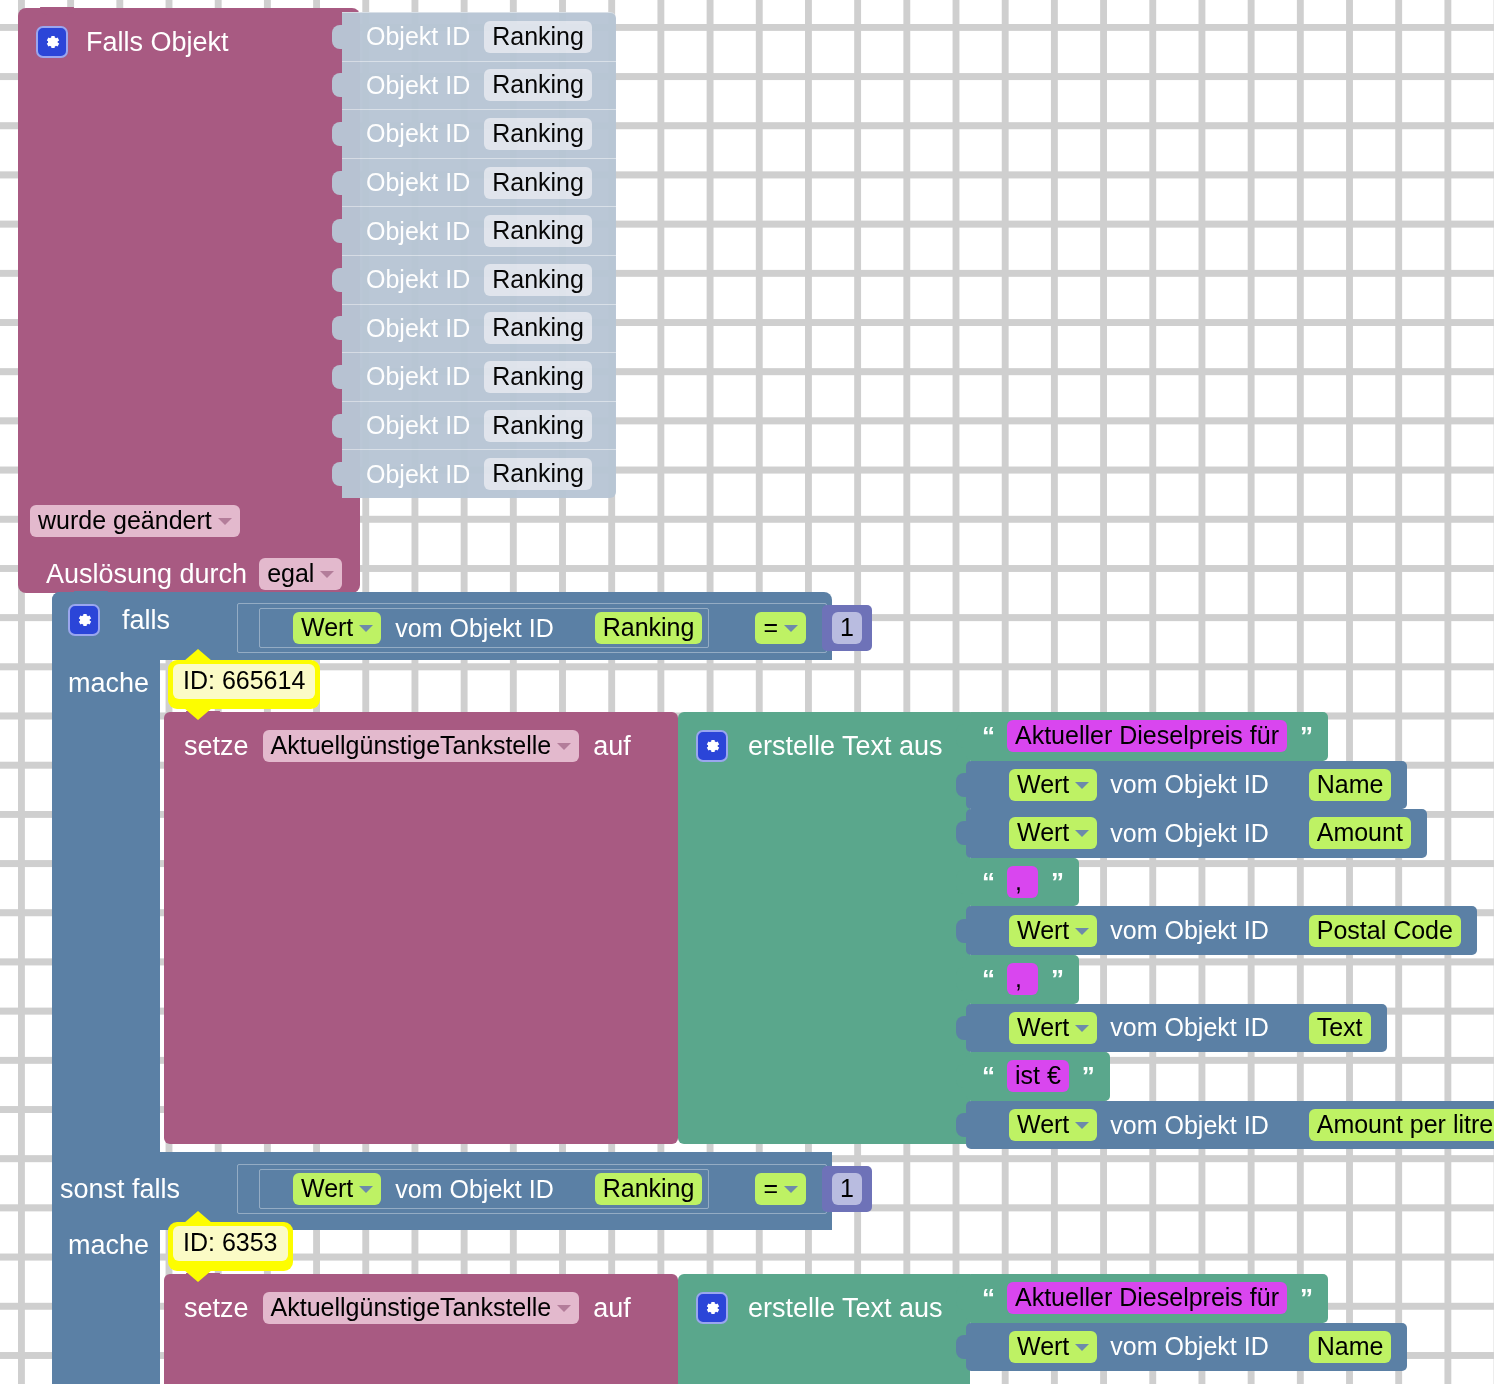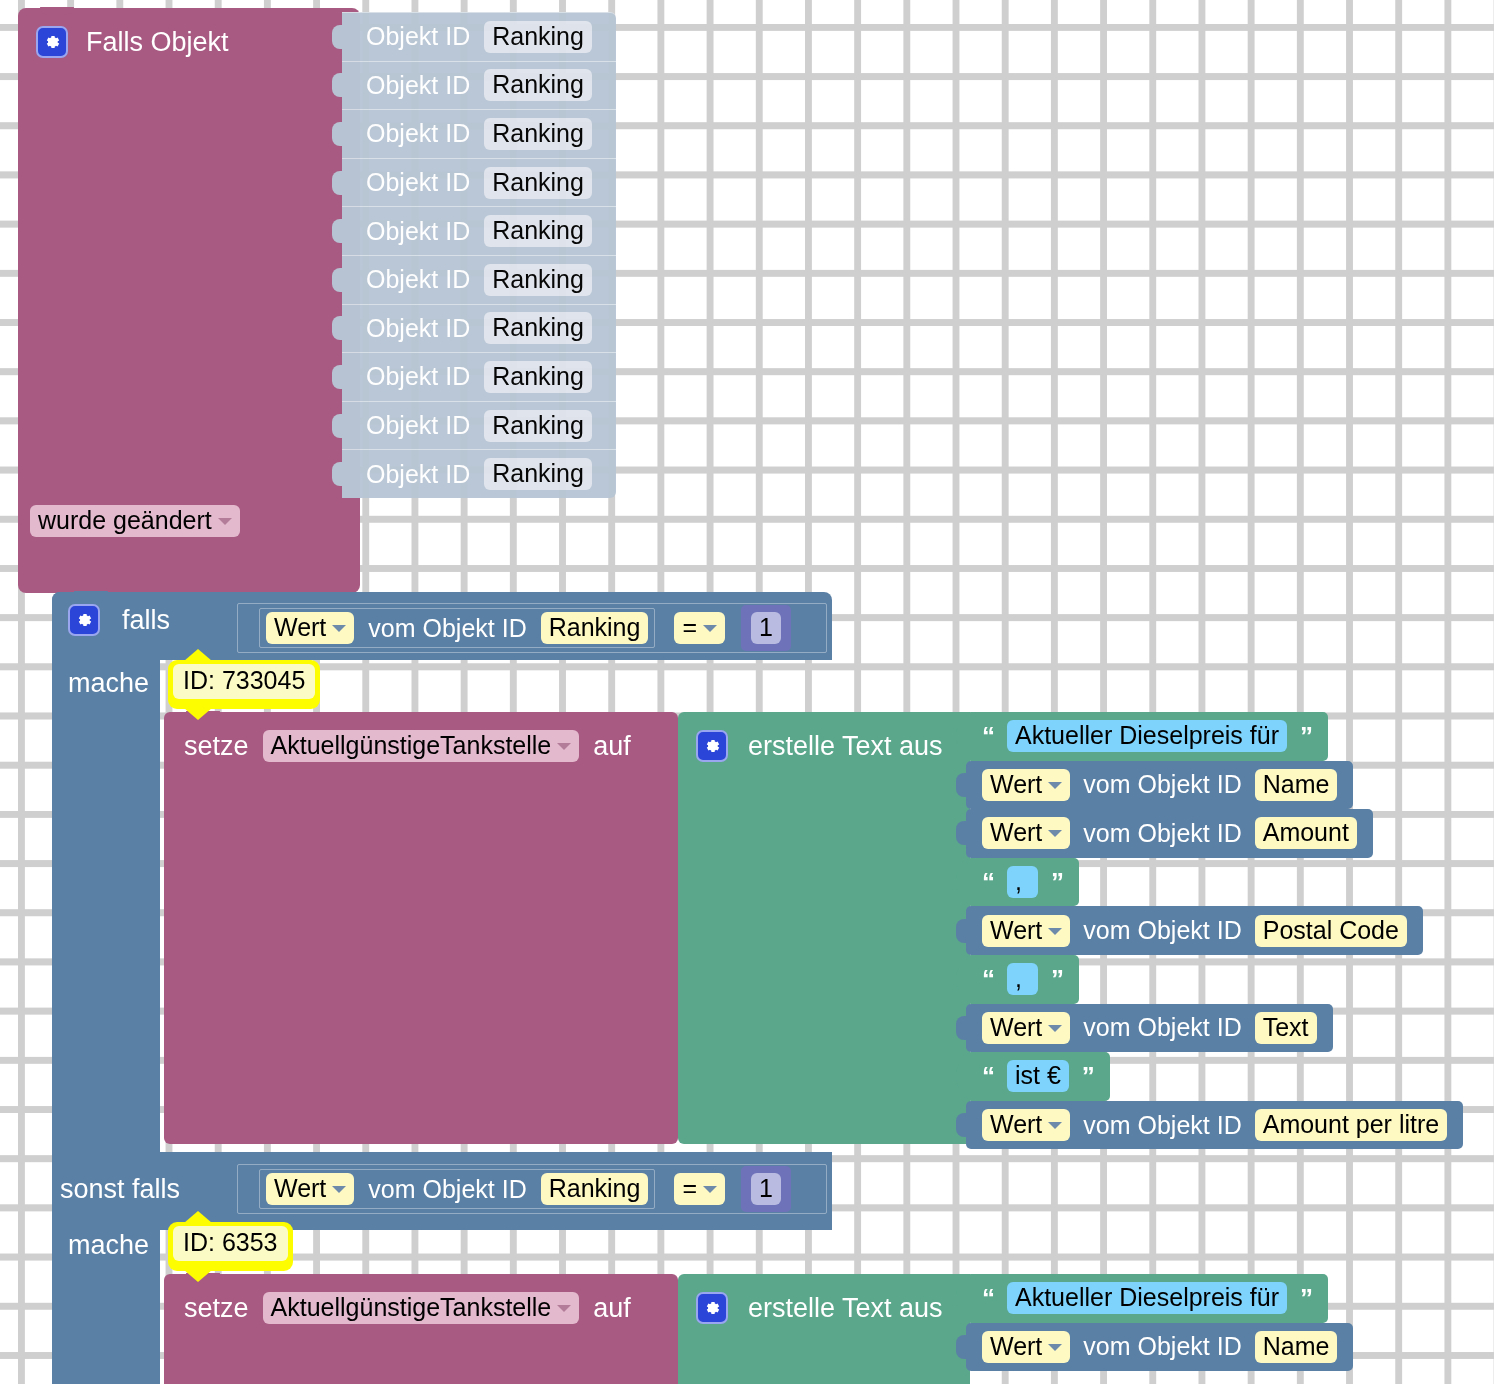--- a/index.html
+++ b/index.html
@@ -49,22 +49,22 @@
     display:inline-block;
     background:#dfe4ec;
     color:#000;
     border-radius:6px;
     padding:1px 8px 3px 8px;
     line-height:1.12;
     white-space:nowrap;
     vertical-align:middle;
   }
   .field-pink{background:#e3b9cd;}
-  .field-blue{background:#fef9c3;}
-  .field-green{background:#7dd3fc;}
+  .field-blue{background:#bef264;margin-left:27px;}
+  .field-green{background:#d946ef;}
   .field-num{background:#b9bce0;}
 
   .caret{
     display:inline-block;
     width:0;height:0;
     border-left:7px solid transparent;
     border-right:7px solid transparent;
     border-top:7px solid #7e90a8;
     margin-left:6px;
     vertical-align:middle;
@@ -158,20 +158,24 @@
           <path fill="#ffffff" d="M17.2 11.6l-1.5-.9a5.9 5.9 0 0 0 0-1.4l1.5-.9-1.6-2.8-1.6.7a6 6 0 0 0-1.2-.7l-.2-1.7H9.4l-.2 1.7c-.4.2-.8.4-1.2.7l-1.6-.7-1.6 2.8 1.5.9c-.1.5-.1.9 0 1.4l-1.5.9 1.6 2.8 1.6-.7c.4.3.8.5 1.2.7l.2 1.7h3.2l.2-1.7c.4-.2.8-.4 1.2-.7l1.6.7 1.6-2.8z"></path>
         </svg>
       </span>
       <span class="lbl t27">Falls Objekt</span>
     </div>
 
     <div style="position:absolute;left:12px;top:497px;">
       <span class="field field-pink t25"><span>wurde geändert</span><span class="caret caret-pink"></span></span>
     </div>
 
+    <div style="position:absolute;left:28px;top:550px;display:flex;align-items:center;gap:12px;">
+      <span class="lbl t27">Auslösung durch</span>
+      <span class="field field-pink t25"><span>egal</span><span class="caret caret-pink"></span></span>
+    </div>
   </div>
 
   <div id="objid-stack">
       <div class="blk c-objid" style="left: 342px; top: 12px; width: 274px; height: 48.6px; opacity: 0.97; border-top: 1px solid rgba(255, 255, 255, 0.45); border-radius: 0px 6px 0px 0px;">
         <span style="position: absolute; left: -10px; top: 50%; transform: translateY(-50%); width: 11px; height: 24px; background: rgb(184, 198, 213); border-radius: 8px 0px 0px 8px;"></span>
         <div style="display: flex; align-items: center; height: 100%; gap: 14px; padding-left: 24px;">
           <span class="lbl t25">Objekt ID</span>
           <span class="field t25">Ranking</span>
         </div>
       </div>
@@ -266,21 +270,21 @@
         <span class="field field-num t25">1</span>
       </span>
     </div>
   </div>
 
   <div style="position:absolute;left:68px;top:668px;z-index:5;">
     <span class="lbl t27">mache</span>
   </div>
   <div class="idbadge" style="left:168px;top:660px;">
     <div class="tailA"></div>
-    <div class="inner">ID: 733045</div>
+    <div class="inner">ID: 665614</div>
     <div class="tailB"></div>
   </div>
 
   <div class="blk c-pink" style="left:164px;top:712px;width:514px;height:432px;border-radius:6px 6px 6px 6px;">
     <div class="tabtop" style="background:#a85a82;"></div>
     <div style="position:absolute;left:20px;top:18px;display:flex;align-items:center;gap:14px;">
       <span class="lbl t27">setze</span>
       <span class="field field-pink t25"><span>AktuellgünstigeTankstelle</span><span class="caret caret-pink"></span></span>
       <span class="lbl t27">auf</span>
     </div>

